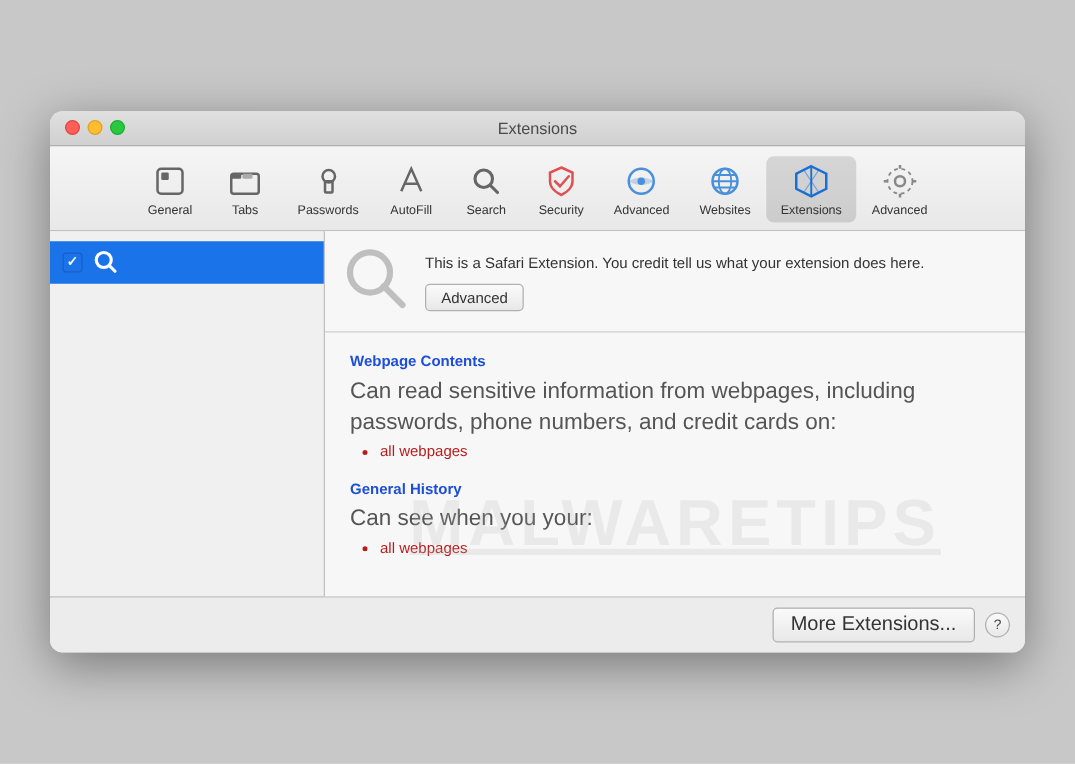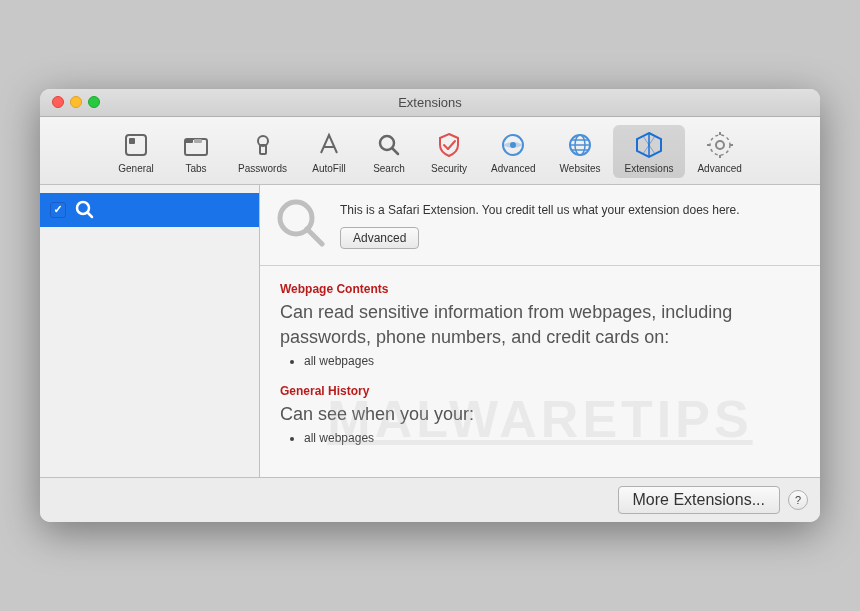--- a/index.html
+++ b/index.html
@@ -231,39 +231,39 @@
       flex: 1;
     }
 
     .permission-group {
       margin-bottom: 16px;
     }
 
     .permission-title {
       font-size: 12px;
       font-weight: 700;
-      color: #b91c1c;
+      color: #1d4ed8;
       margin-bottom: 4px;
     }
 
     .permission-desc {
       font-size: 18px;
       color: #555;
       margin-bottom: 4px;
       line-height: 1.4;
     }
 
     .permission-list {
       list-style: disc;
       padding-left: 24px;
     }
 
     .permission-list li {
       font-size: 12px;
-      color: #404040;
+      color: #b91c1c;
     }
 
     
     .bottom-bar {
       display: flex;
       align-items: center;
       justify-content: flex-end;
       padding: 8px 12px;
       border-top: 1px solid #c0c0c0;
       background: #ececec;

